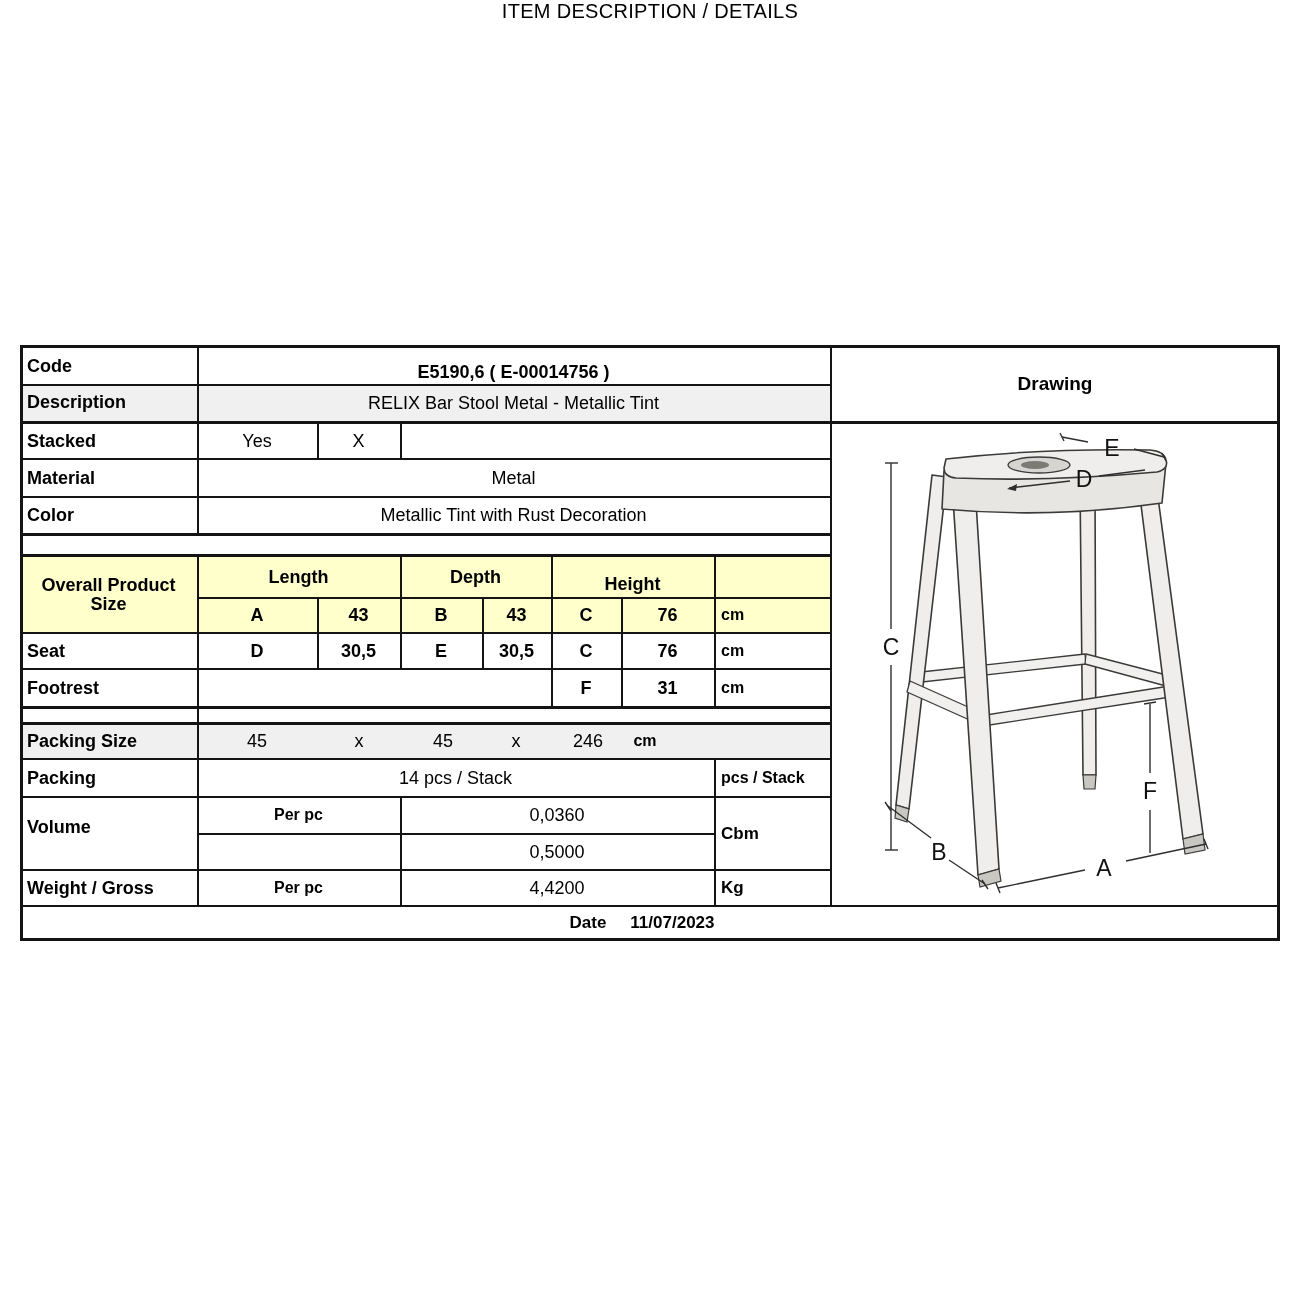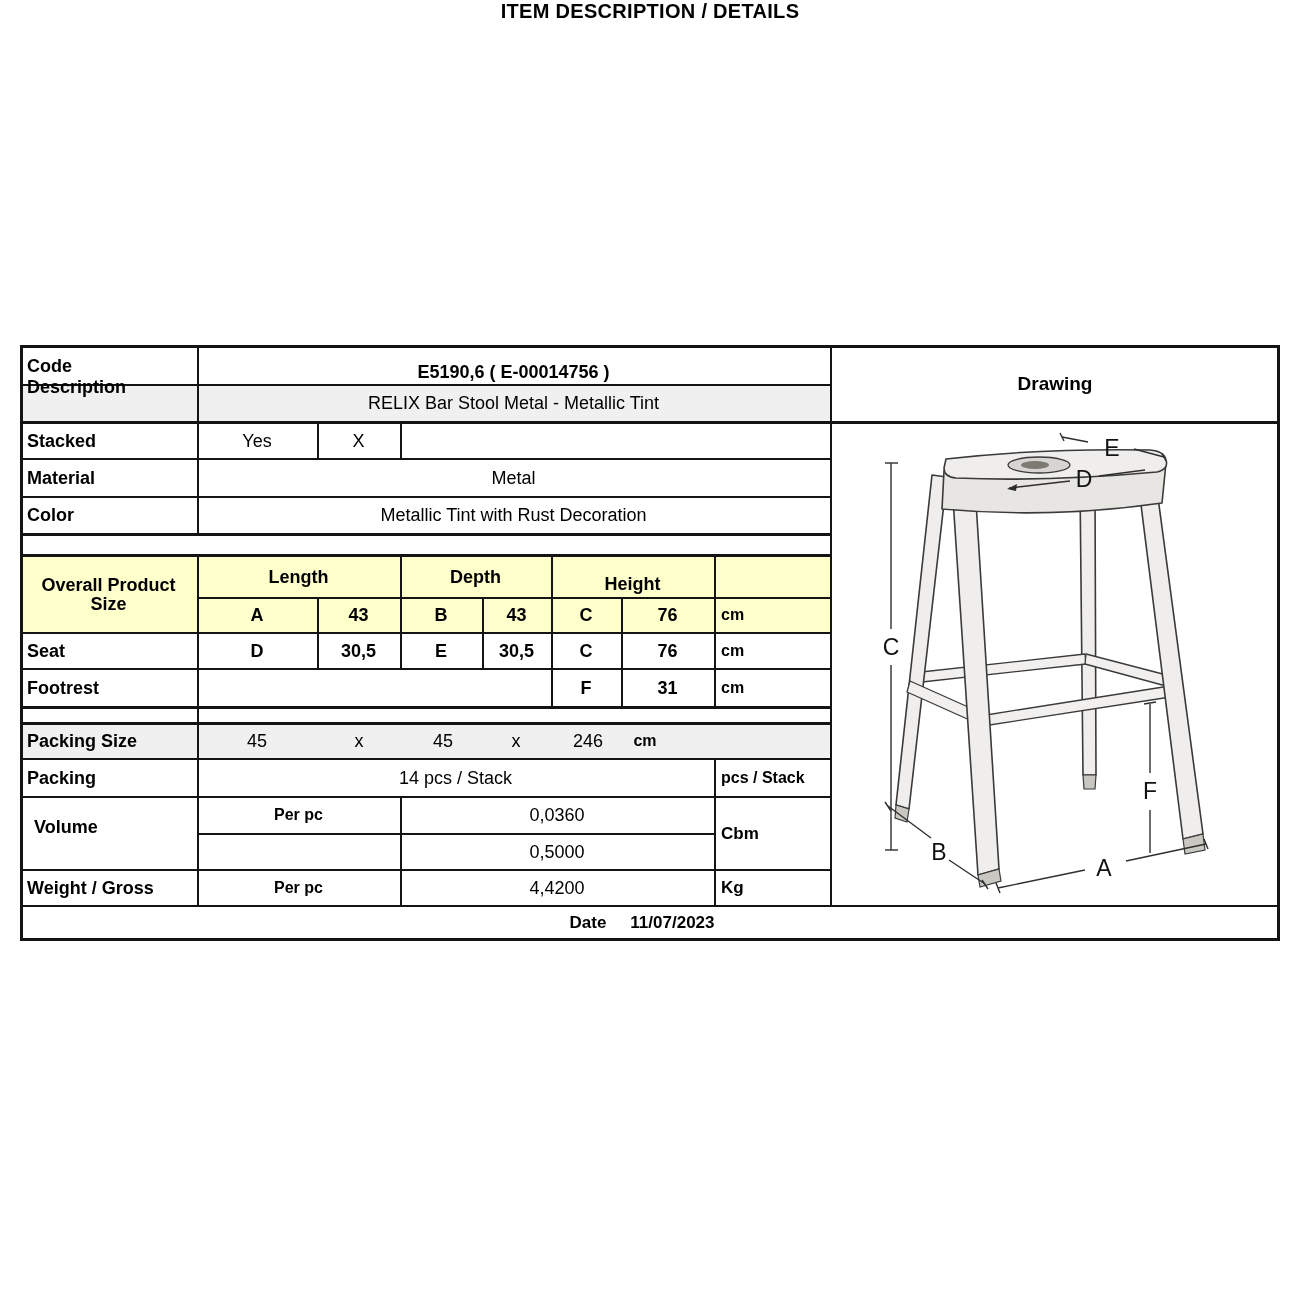--- a/index.html
+++ b/index.html
@@ -1,19 +1,19 @@
 <!DOCTYPE html>
 <html><head>
 <meta charset="utf-8">
 <style>
   html,body{margin:0;padding:0;background:#ffffff;}
   body{width:1300px;height:1300px;position:relative;overflow:hidden;
        font-family:"Liberation Sans","DejaVu Sans",sans-serif;color:#000;}
   .abs{position:absolute;}
-  #title{left:0;top:299;width:1300px;text-align:center;font-size:20px;font-weight:bold;letter-spacing:.3px;}
+  #title{left:0;top:299;width:1300px;text-align:center;font-size:20px;font-weight:normal;letter-spacing:.3px;}
   #tbl{left:20px;top:345px;width:1260px;height:596px;}
   .hl,.vl{position:absolute;background:#141414;}
   .bgband{position:absolute;}
   .cell{position:absolute;display:flex;align-items:center;font-size:18px;line-height:1.05;}
   .c{justify-content:center;text-align:center;}
   .l{padding-left:7px;}
   .b{font-weight:bold;}
   .s16{font-size:16px;}
   .s17{font-size:17px;}
   #drawhdr{left:832px;top:348px;width:446px;height:72px;display:flex;align-items:center;justify-content:center;font-size:19px;font-weight:bold;}
@@ -67,21 +67,21 @@
   <div class="vl" style="left:601px;top:252px;width:2px;height:109px;"></div>
   <div class="vl" style="left:694px;top:209px;width:2px;height:152px;"></div>
   <div class="vl" style="left:694px;top:413px;width:2px;height:38px;"></div>
   <div class="vl" style="left:694px;top:451px;width:2px;height:109px;"></div>
   <div class="vl" style="left:810px;top:0;width:2px;height:560px;"></div>
   <div class="vl" style="left:1257px;top:0;width:3px;height:596px;"></div>
 
   <div class="cell l b" style="left:0;top:3px;width:170px;height:36px;">Code</div>
   <div class="cell c b" style="left:177px;top:3px;width:633px;height:48px;border-radius:17px;">E5190,6  ( E-00014756 )</div>
 
-  <div class="cell l b" style="left:0;top:25px;width:170px;height:35px;">Description</div>
+  <div class="cell l b" style="left:0;top:40px;width:170px;height:35px;">Description</div>
   <div class="cell c" style="left:177px;top:41px;width:633px;height:35px;">RELIX Bar Stool Metal - Metallic Tint</div>
 
   <div class="cell l b" style="left:0;top:79px;width:170px;height:34px;">Stacked</div>
   <div class="cell c" style="left:177px;top:79px;width:120px;height:34px;">Yes</div>
   <div class="cell c" style="left:297px;top:79px;width:83px;height:34px;">X</div>
 
   <div class="cell l b" style="left:0;top:115px;width:170px;height:36px;">Material</div>
   <div class="cell c" style="left:177px;top:115px;width:633px;height:36px;">Metal</div>
 
   <div class="cell l b" style="left:0;top:153px;width:170px;height:35px;">Color</div>
@@ -118,21 +118,21 @@
   <div class="cell c" style="left:309px;top:380px;width:60px;height:33px;">x</div>
   <div class="cell c" style="left:393px;top:380px;width:60px;height:33px;">45</div>
   <div class="cell c" style="left:466px;top:380px;width:60px;height:33px;">x</div>
   <div class="cell c" style="left:538px;top:380px;width:60px;height:33px;">246</div>
   <div class="cell c b s16" style="left:600px;top:380px;width:50px;height:33px;">cm</div>
 
   <div class="cell l b" style="left:0;top:415px;width:170px;height:36px;">Packing</div>
   <div class="cell c" style="left:177px;top:415px;width:517px;height:36px;">14 pcs / Stack</div>
   <div class="cell l b s16" style="left:694px;top:415px;width:114px;height:36px;">pcs / Stack</div>
 
-  <div class="cell l b" style="left:7px;top:453px;width:170px;height:59px;">Volume</div>
+  <div class="cell l b" style="left:0;top:453px;width:170px;height:59px;">Volume</div>
   <div class="cell c b s16" style="left:177px;top:453px;width:203px;height:35px;">Per pc</div>
   <div class="cell c" style="left:380px;top:453px;width:314px;height:35px;">0,0360</div>
   <div class="cell c" style="left:380px;top:490px;width:314px;height:34px;">0,5000</div>
   <div class="cell l b s17" style="left:694px;top:453px;width:110px;height:71px;border-radius:14px;">Cbm</div>
 
   <div class="cell l b" style="left:0;top:526px;width:176px;height:34px;">Weight / Gross</div>
   <div class="cell c b s16" style="left:177px;top:526px;width:203px;height:34px;">Per pc</div>
   <div class="cell c" style="left:380px;top:526px;width:314px;height:34px;">4,4200</div>
   <div class="cell l b s17" style="left:694px;top:526px;width:110px;height:34px;">Kg</div>
 

